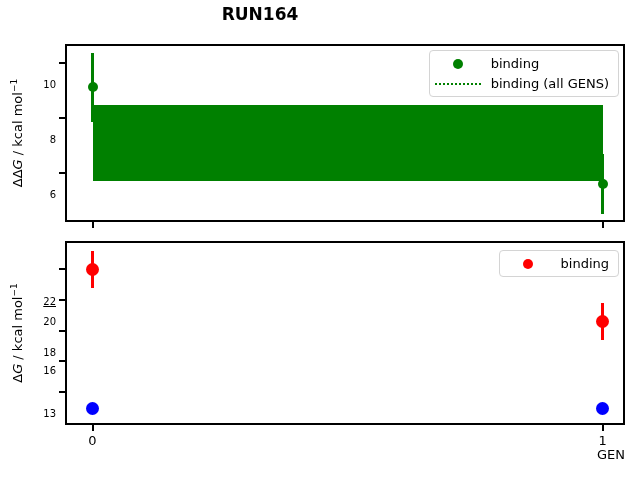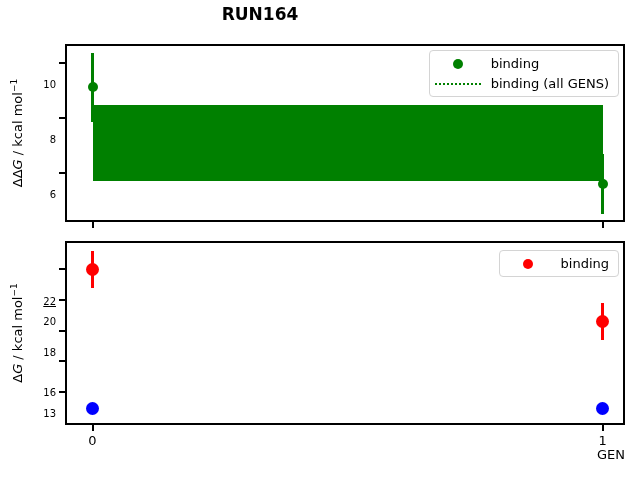--- a/index.html
+++ b/index.html
@@ -87,21 +87,21 @@
             <span class="legend-dotted" style="border-top-color: rgb(0, 128, 0);"></span>
           </span>
           <span class="legend-label">binding (all GENS)</span>
         </div>
       </div>
     </div>
   <div class="axes axes-bottom">
       <div class="ytick-mark" style="top: 148.231px;"></div>
       <div class="ytick-label" style="top: 140.231px;">13</div>
       <div class="ytick-mark" style="top: 117.462px;"></div>
-      <div class="ytick-label" style="top: 119px;">16</div>
+      <div class="ytick-label" style="top: 97px;">16</div>
       <div class="ytick-mark" style="top: 86.6923px;"></div>
       <div class="ytick-label" style="top: 78.6923px;">18</div>
       <div class="ytick-mark" style="top: 55.9231px;"></div>
       <div class="ytick-label" style="top: 47.9231px;">20</div>
       <div class="ytick-mark" style="top: 25.1538px;"></div>
       <div class="ytick-label" style="top: 28px; text-decoration: underline;">22</div>
       <div class="xtick-mark" style="left: 24.5046px;"></div>
       <div class="xtick-label" style="left: 25.5046px;">0</div>
       <div class="xtick-mark" style="left: 534.596px;"></div>
       <div class="xtick-label" style="left: 535.596px;">1</div>

